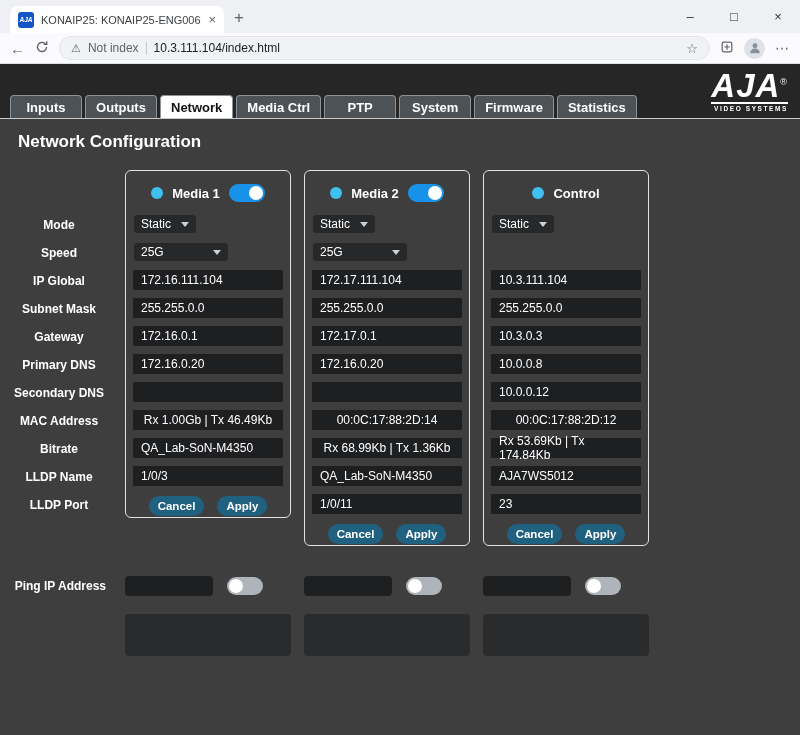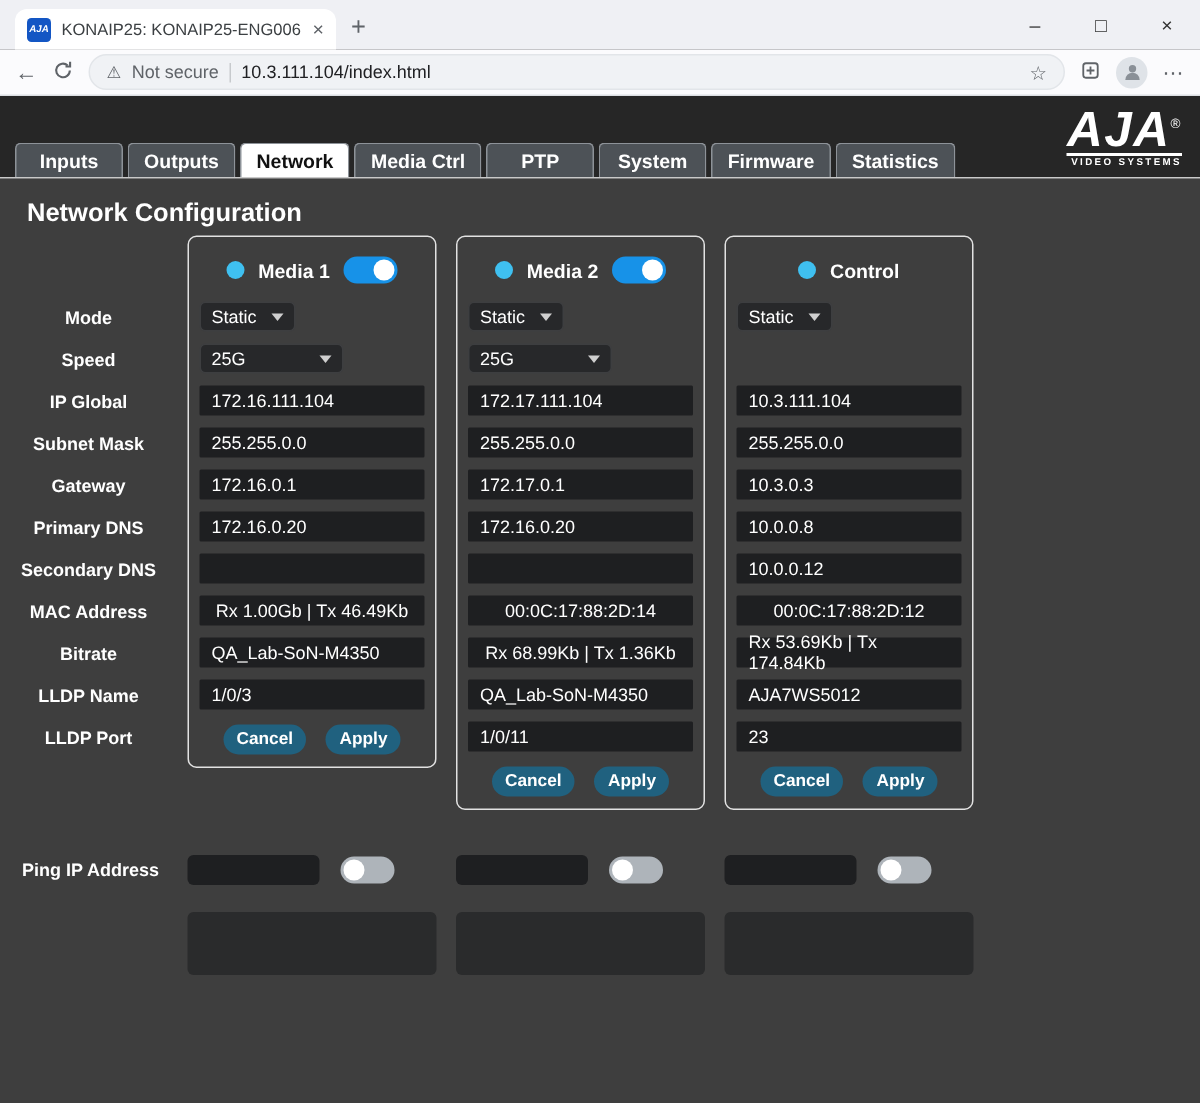--- a/index.html
+++ b/index.html
@@ -36,28 +36,28 @@
   .page { flex:1; background:#3e3e3e; color:#fff; overflow:hidden; }
   .page-top { background:#262626; height:55px; display:flex; justify-content:space-between; align-items:flex-end; padding:0 10px; border-bottom:1px solid #c9c9c9; }
   .nav-tabs { display:flex; gap:3px; }
   .nav-tab { background:#4d5257; border:1px solid #8d9298; border-bottom:none; border-radius:4px 4px 0 0; padding:4px 10px 3px; min-width:72px; text-align:center; font-size:13px; font-weight:bold; color:#fff; }
   .nav-tab.active { background:#fff; color:#111; }
   .aja-logo { margin:4px 2px 6px 0; }
   .aja-word { font-size:33px; font-weight:bold; font-style:italic; letter-spacing:1px; line-height:0.95; text-align:right; }
   .aja-reg { font-size:9px; vertical-align:super; font-style:normal; font-weight:normal; }
   .aja-sub { border-top:2px solid #fff; margin-top:1px; padding-top:1px; font-size:6.5px; font-weight:bold; letter-spacing:1.6px; text-align:right; }
 
-  .page-title { font-size:17px; font-weight:bold; margin:13px 0 5px 18px; }
+  .page-title { font-size:17px; font-weight:bold; margin:13px 0 18px 18px; }
 
   .config { display:grid; grid-template-columns:100px 166px 166px 166px; column-gap:13px; padding-left:12px; align-items:start; }
   .labels { display:flex; flex-direction:column;align-items:center; }
   .labels .spacer { height:41px; }
   .flabel { height:28px; display:flex; align-items:center; justify-content:flex-end; padding-right:6px; font-size:12px; font-weight:bold; white-space:nowrap; }
 
-  .panel { border:1px solid #e2e2e2; border-radius:6px; padding:5px 7px 8px; }
+  .panel { border:1px solid #e2e2e2; border-radius:6px; padding:5px 7px 1px; }
   .panel-head { height:34px; display:flex; align-items:center; justify-content:center; gap:9px; font-size:13px; font-weight:bold; }
   .dot { width:12px; height:12px; border-radius:50%; background:#3fc0f0; flex:none; }
   .prow { height:28px; display:flex; align-items:center; }
   .field { width:100%; height:20px; background:#1e1f21; border:none; border-radius:1px; color:#fff; font-size:12px; padding:0 8px; font-family:inherit; }
   .field.ro { display:flex; align-items:center; justify-content:center; }
   .field.ro.left { justify-content:flex-start; }
   .dropdown { height:20px; background:#27282a; border:1px solid #3d3e40; border-radius:4px; display:inline-flex; align-items:center; justify-content:space-between; padding:0 7px; font-size:12px; }
   .w-static { width:64px; }
   .w-speed { width:96px; }
   .chev { width:0; height:0; border-left:4px solid transparent; border-right:4px solid transparent; border-top:5px solid #cfcfcf; }
@@ -99,21 +99,21 @@
   <div class="toolbar">
     <span class="nav-glyph">←</span>
     <span class="nav-glyph">
       <svg width="14" height="14" viewBox="0 0 16 16">
         <path d="M13.2 8a5.2 5.2 0 1 1-1.6-3.8" fill="none" stroke="#5f6368" stroke-width="1.6"></path>
         <path d="M13.4 1.4v3.5H9.9" fill="none" stroke="#5f6368" stroke-width="1.6"></path>
       </svg>
     </span>
     <div class="omnibox">
       <span class="warn-icon">⚠</span>
-      <span class="sec-label">Not secure</span>
+      <span class="sec-label">Not index</span>
       <span class="omni-sep"></span>
       <span class="url-text">10.3.111.104/index.html</span>
       <span class="omni-star">☆</span>
     </div>
     <span class="nav-glyph">
       <svg width="14" height="14" viewBox="0 0 16 16">
         <rect x="2.5" y="2.5" width="11" height="11" rx="2" fill="none" stroke="#5f6368" stroke-width="1.4"></rect>
         <path d="M5 8h6M8 5v6" stroke="#5f6368" stroke-width="1.4"></path>
       </svg>
     </span>

